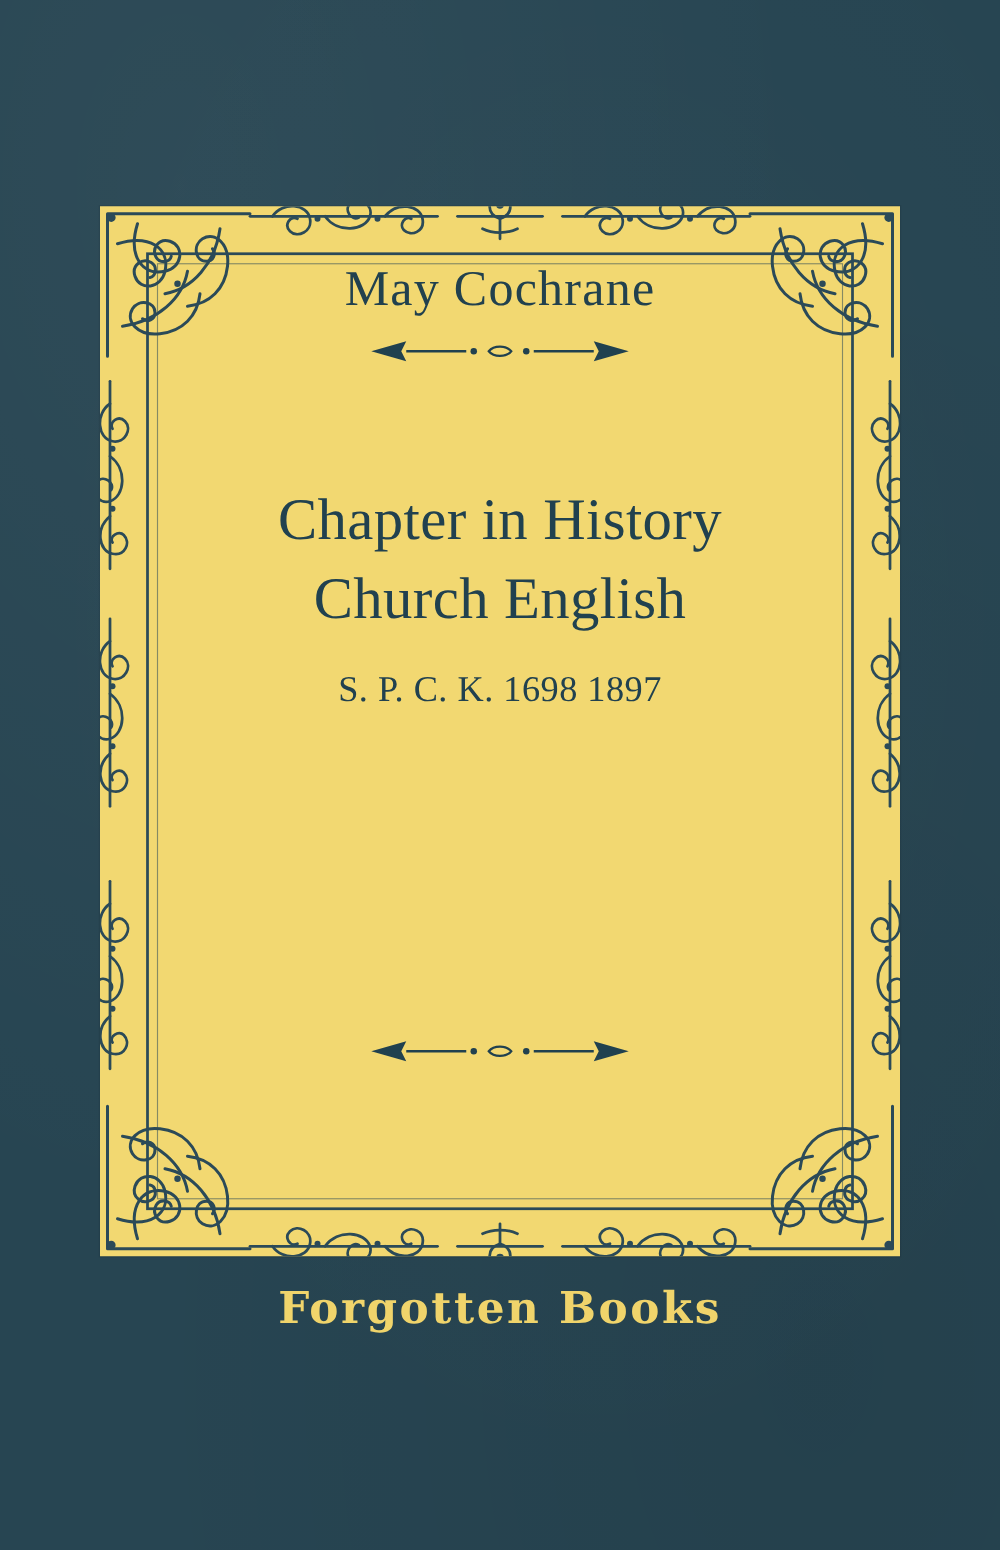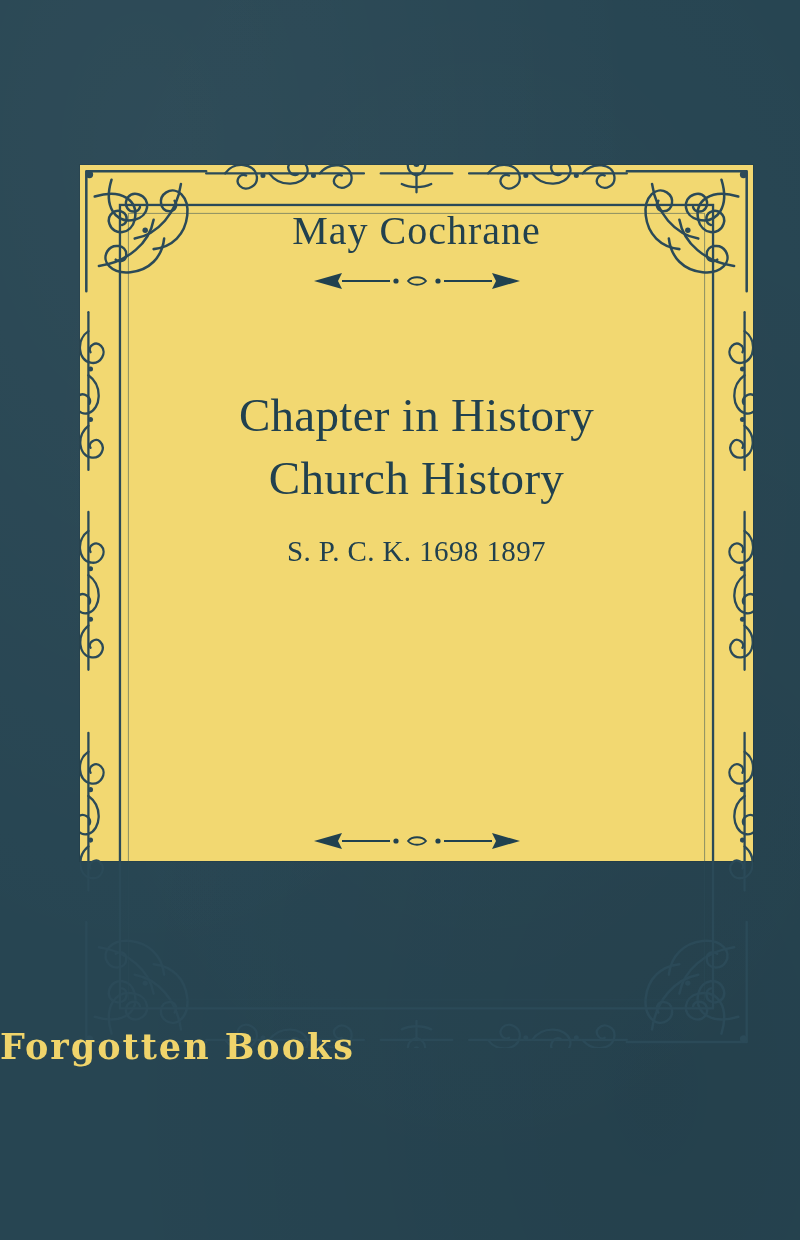--- a/index.html
+++ b/index.html
@@ -25,24 +25,23 @@
       radial-gradient(ellipse at 60% 40%, rgba(255,255,255,0.02), rgba(255,255,255,0) 70%);
     pointer-events: none;
   }
 
   
   .label {
     position: absolute;
     left: 80px;
     top: 165px;
     width: 640px;
-    height: 696px;
+    height: 840px;
     background: #f2d871;
     box-shadow: 0 0 0 1px rgba(0,0,0,0.08);
-    padding-left: 33px;
   }
 
   
   .label-ornament {
     position: absolute;
     inset: 0;
     pointer-events: none;
   }
 
   .text-stack {
@@ -95,20 +94,21 @@
     display: flex;
     justify-content: center;
   }
 
   
   .publisher {
     position: absolute;
     left: 0;
     right: 0;
     top: 1026px;
+    text-align: center;
     color: #f0d46b;
     font-size: 35px;
     letter-spacing: 2px;
     font-family: "DejaVu Serif", serif;
     font-weight: bold;
   }
 </style>
 </head>
 <body>
 
@@ -206,21 +206,21 @@
         <rect x="30" y="10" width="48" height="2" stroke="none"></rect>
         <rect x="132" y="10" width="48" height="2" stroke="none"></rect>
         <circle cx="84" cy="11" r="2.6" stroke="none"></circle>
         <circle cx="126" cy="11" r="2.6" stroke="none"></circle>
         <path d="M96,11 C100,6 110,6 114,11 C110,16 100,16 96,11 Z" fill="none" stroke-width="1.8"></path>
       </g>
     </svg>
 
     <div class="title">
       <div>Chapter in History</div>
-      <div>Church History</div>
+      <div>Church English</div>
     </div>
 
     <div class="subtitle">S. P. C. K. 1698 1897</div>
   </div>
 
   <div class="bottom-divider">
     <svg width="210" height="22" viewBox="0 0 210 22">
       <g fill="#21414f" stroke="#21414f">
         <path d="M2,11 L30,3 L26,11 L30,19 Z" stroke="none"></path>
         <path d="M208,11 L180,3 L184,11 L180,19 Z" stroke="none"></path>

